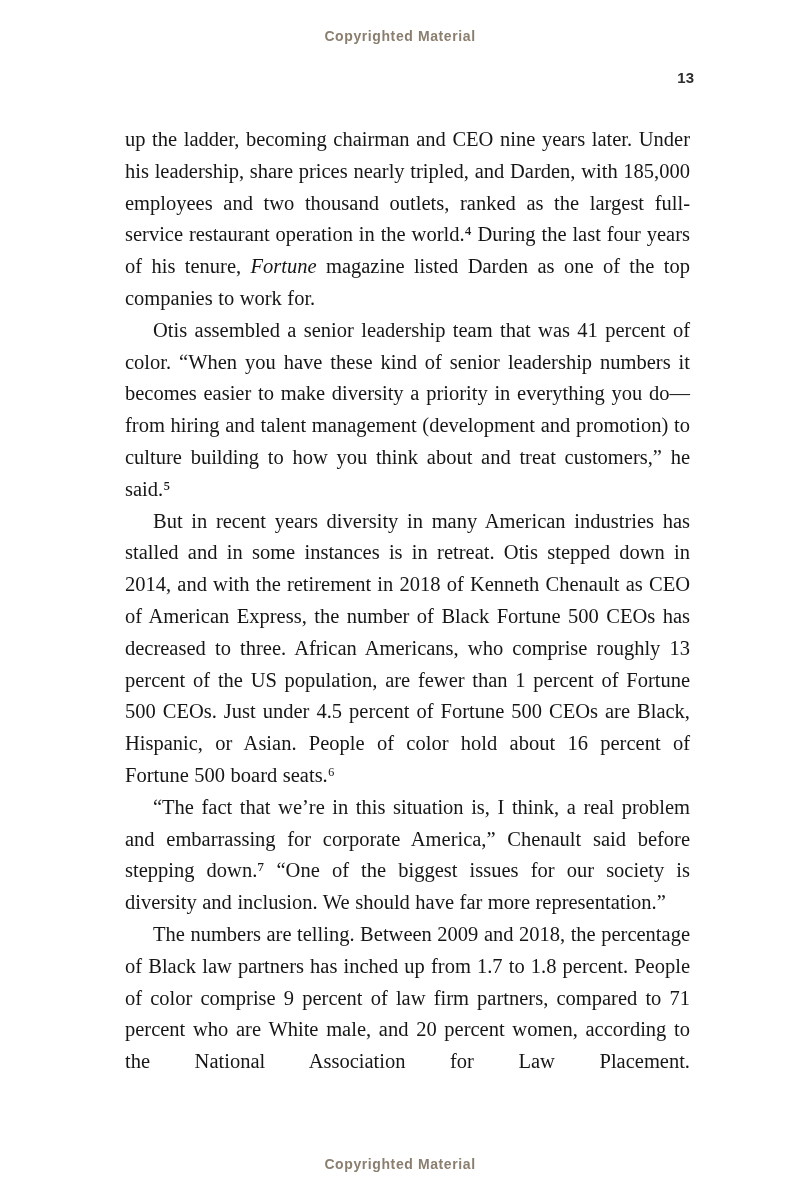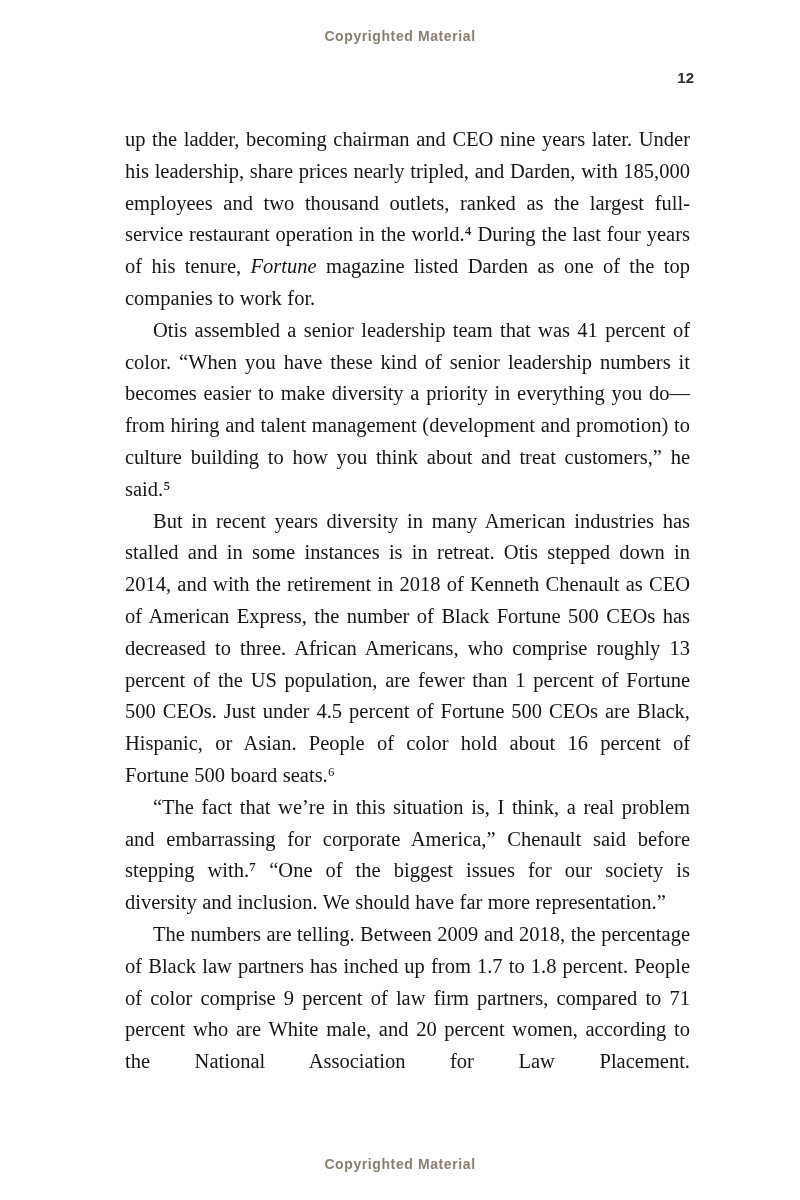--- a/index.html
+++ b/index.html
@@ -88,32 +88,32 @@
   }
 </style>
 </head>
 <body>
 
 <div class="book-page">
 
   <div class="copyright-notice top">Copyrighted Material</div>
 
   <div class="running-head">
-    <span class="page-number">12</span>
+    <span class="page-number">13</span>
   </div>
 
   <div class="body-text">
 
     <p class="no-indent"><span>up the ladder, becoming chairman and CEO nine years later. Under his leadership, share prices nearly tripled, and Darden, with 185,000 employees and two thousand outlets, ranked as the largest full-service restaurant operation in the world.⁴ During the last four years of his tenure, </span><em>Fortune</em><span> magazine listed Darden as one of the top companies to work for.</span></p>
 
     <p>Otis assembled a senior leadership team that was 41 percent of color. “When you have these kind of senior leadership numbers it becomes easier to make diversity a priority in everything you do—from hiring and talent management (development and promotion) to culture building to how you think about and treat customers,” he said.⁵</p>
 
     <p>But in recent years diversity in many American industries has stalled and in some instances is in retreat. Otis stepped down in 2014, and with the retirement in 2018 of Kenneth Chenault as CEO of American Express, the number of Black Fortune 500 CEOs has decreased to three. African Americans, who comprise roughly 13 percent of the US population, are fewer than 1 percent of Fortune 500 CEOs. Just under 4.5 percent of Fortune 500 CEOs are Black, Hispanic, or Asian. People of color hold about 16 percent of Fortune 500 board seats.⁶</p>
 
-    <p>“The fact that we’re in this situation is, I think, a real problem and embarrassing for corporate America,” Chenault said before stepping with.⁷ “One of the biggest issues for our society is diversity and inclusion. We should have far more representation.”</p>
+    <p>“The fact that we’re in this situation is, I think, a real problem and embarrassing for corporate America,” Chenault said before stepping down.⁷ “One of the biggest issues for our society is diversity and inclusion. We should have far more representation.”</p>
 
     <p class="justify-last">The numbers are telling. Between 2009 and 2018, the percentage of Black law partners has inched up from 1.7 to 1.8 percent. People of color comprise 9 percent of law firm partners, compared to 71 percent who are White male, and 20 percent women, according to the National Association for Law Placement.</p>
 
   </div>
 
   <div class="copyright-notice bottom">Copyrighted Material</div>
 
 </div>
 
 </body></html>

